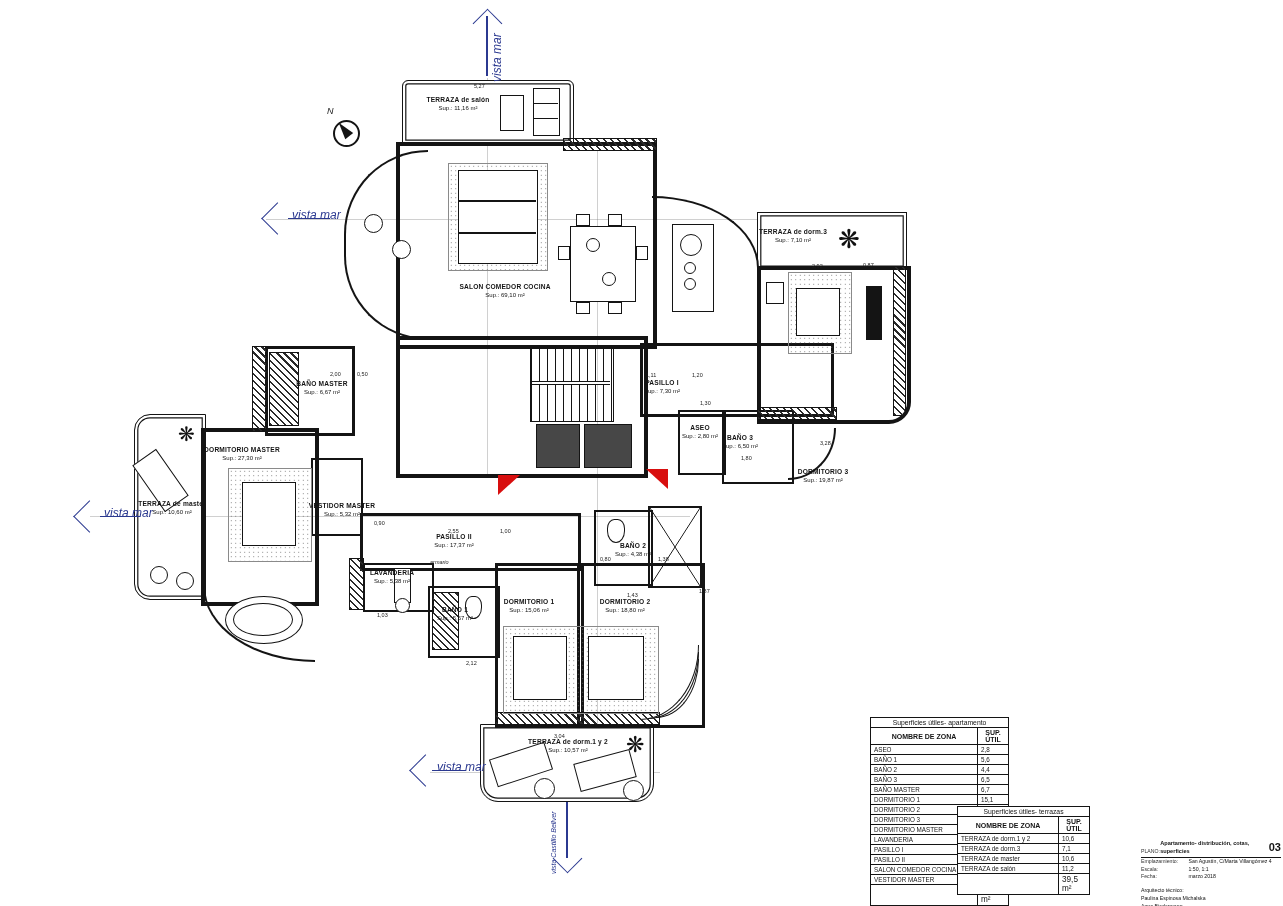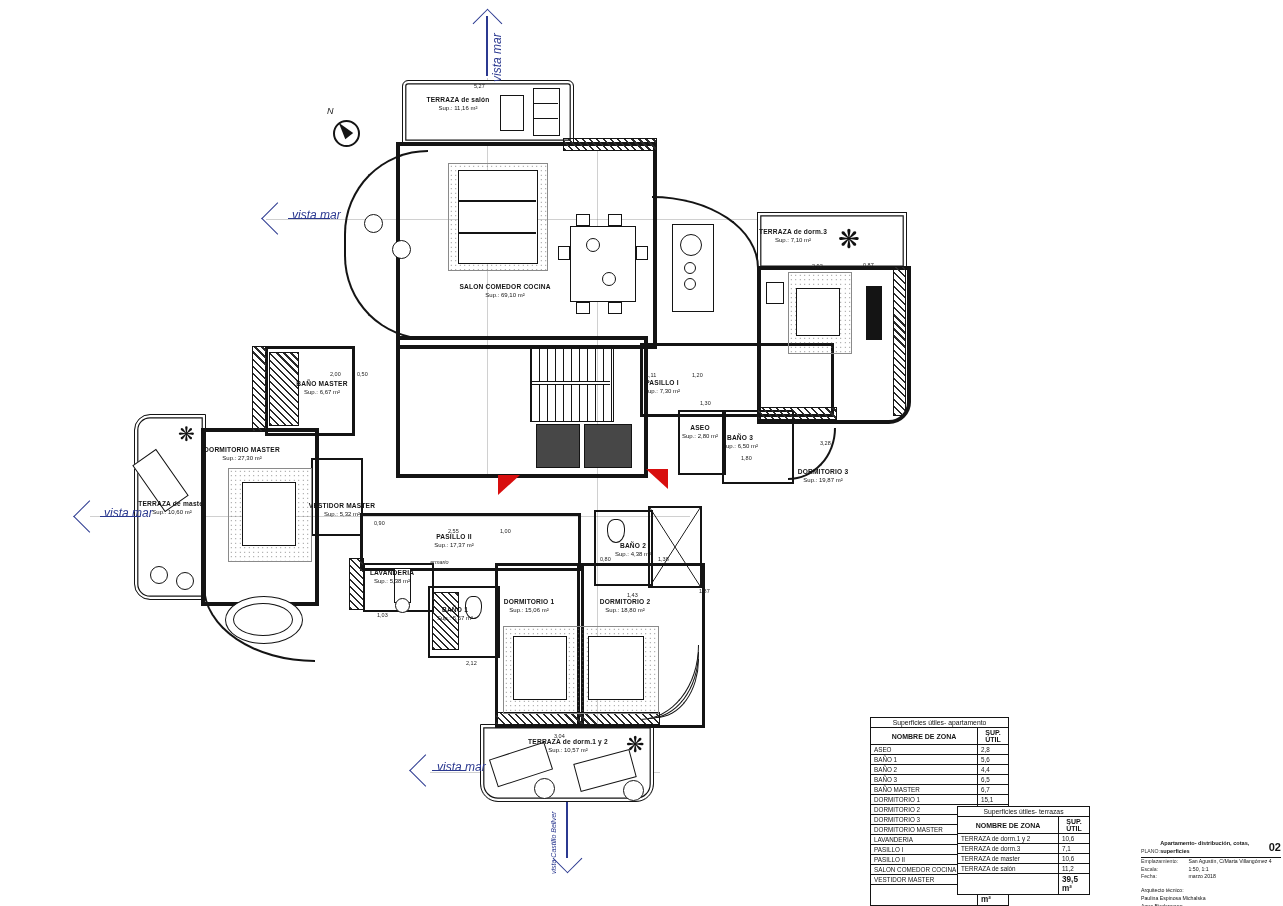--- a/index.html
+++ b/index.html
@@ -28,21 +28,21 @@
   .chev{position:absolute;border-left:1.6px solid #2b3990;border-bottom:1.6px solid #2b3990}
   .vm{position:absolute;font-size:12px;font-style:italic;color:#2b3990;white-space:nowrap}
   .vtext{writing-mode:vertical-rl;transform:rotate(180deg)}
   .tri{position:absolute;width:0;height:0}
   .plant{position:absolute;color:#111;line-height:1;pointer-events:none}
   .circ{position:absolute;border:1.5px solid #141414;border-radius:50%;background:#fff}
   .tbl{position:absolute;border-collapse:collapse;background:#fff}
   .tbl td{border:1px solid #141414;font-size:6.3px;padding:1px 3px;vertical-align:middle}
   .tbl .ttl td{text-align:center;font-size:6.8px}
   .tbl .hdr td{font-weight:700;font-size:7px;text-align:center}
-  .tbl .tot{font-weight:700;font-size:8.2px}
+  .tbl .tot{font-weight:400;font-size:8.2px}
   .tb{position:absolute;font-size:5.2px;line-height:1.5}
   .tb .r1{display:flex;align-items:flex-end;border-bottom:1px solid #141414;padding-bottom:1px}
   .tb .lab{color:#333;min-width:46px;display:inline-block}
   .tb .sheetno{font-size:11px;font-weight:700;margin-left:auto}
   .tb .sheettitle{font-weight:700;font-size:5.6px}
   .xbox{position:absolute;border:2px solid #141414;background:
     linear-gradient(to top right,rgba(0,0,0,0) calc(50% - 0.8px),#141414 50%,rgba(0,0,0,0) calc(50% + 0.8px)),
     linear-gradient(to bottom right,rgba(0,0,0,0) calc(50% - 0.8px),#141414 50%,rgba(0,0,0,0) calc(50% + 0.8px))}
   .arcne{position:absolute;border-top:2px solid #141414;border-right:2px solid #141414;border-top-right-radius:100%}
   .arcsw{position:absolute;border-bottom:2px solid #141414;border-left:2px solid #141414;border-bottom-left-radius:100%}
@@ -376,21 +376,21 @@
           <td></td>
           <td class="tot">39,5 m²</td>
         </tr>
   </tbody>
     </table>
 
   <div class="tb" style="left:1141px;top:839px;width:140px">
     <div class="r1">
       <span class="lab" style="min-width:0;margin-right:2px">PLANO:</span>
       <span class="sheettitle">Apartamento- distribución, cotas, superficies</span>
-      <span class="sheetno">02</span>
+      <span class="sheetno">03</span>
     </div>
     <div>
       <span class="lab">Emplazamiento:</span>
       <span>San Agustín, C/Marta Villangómez 4</span>
     </div>
     <div>
       <span class="lab">Escala:</span>
       <span>1:50, 1:1</span>
     </div>
     <div>

